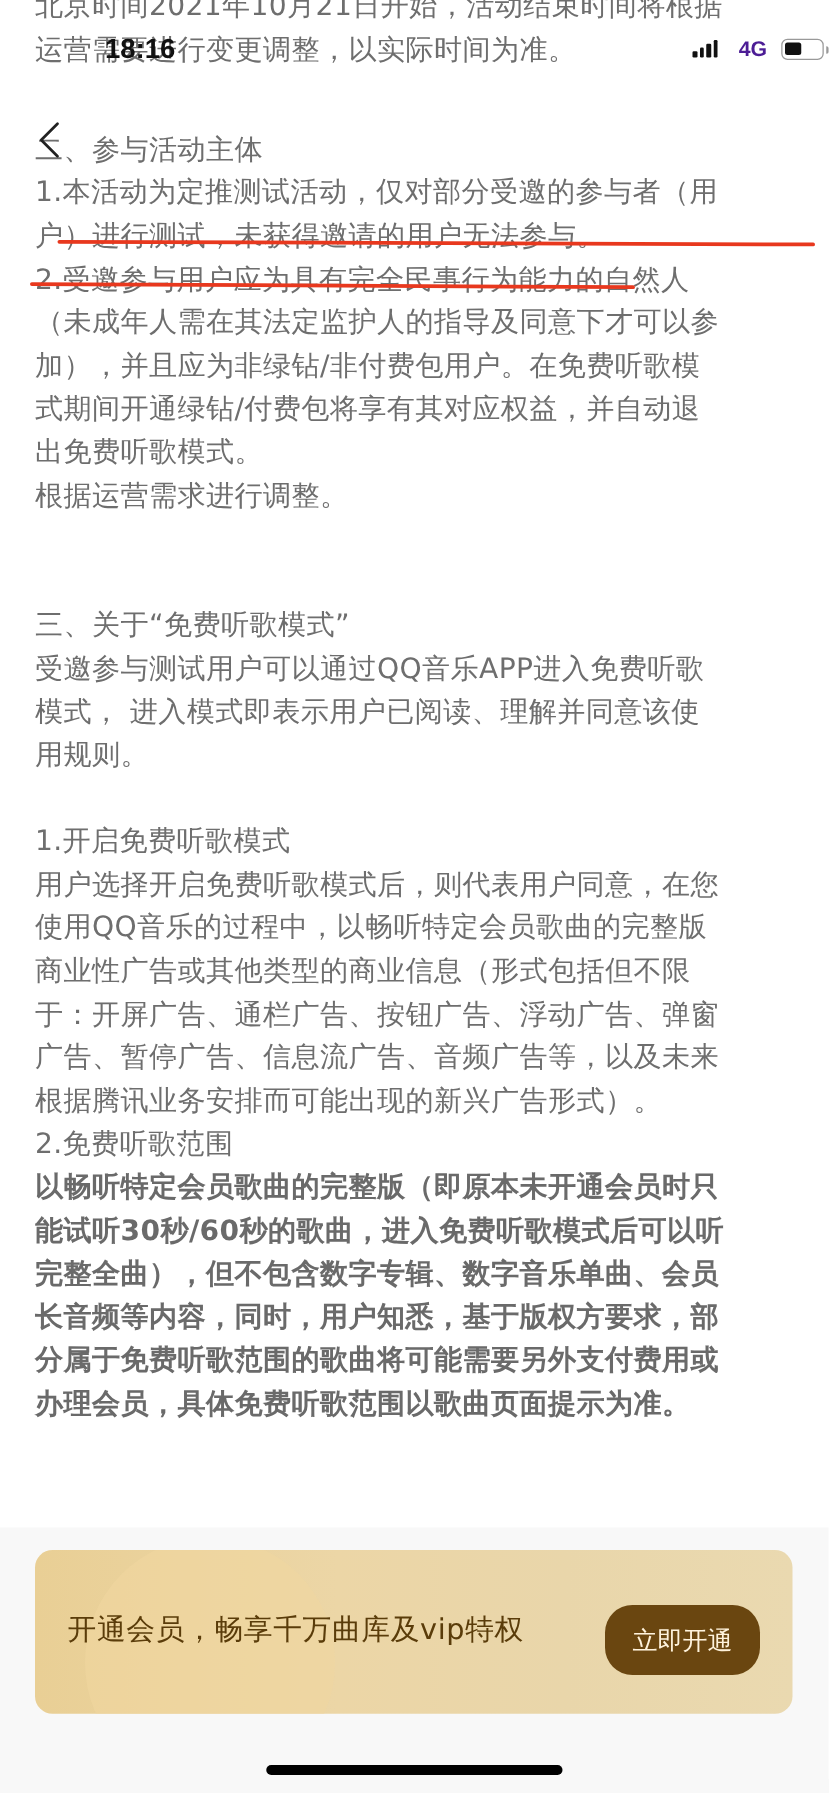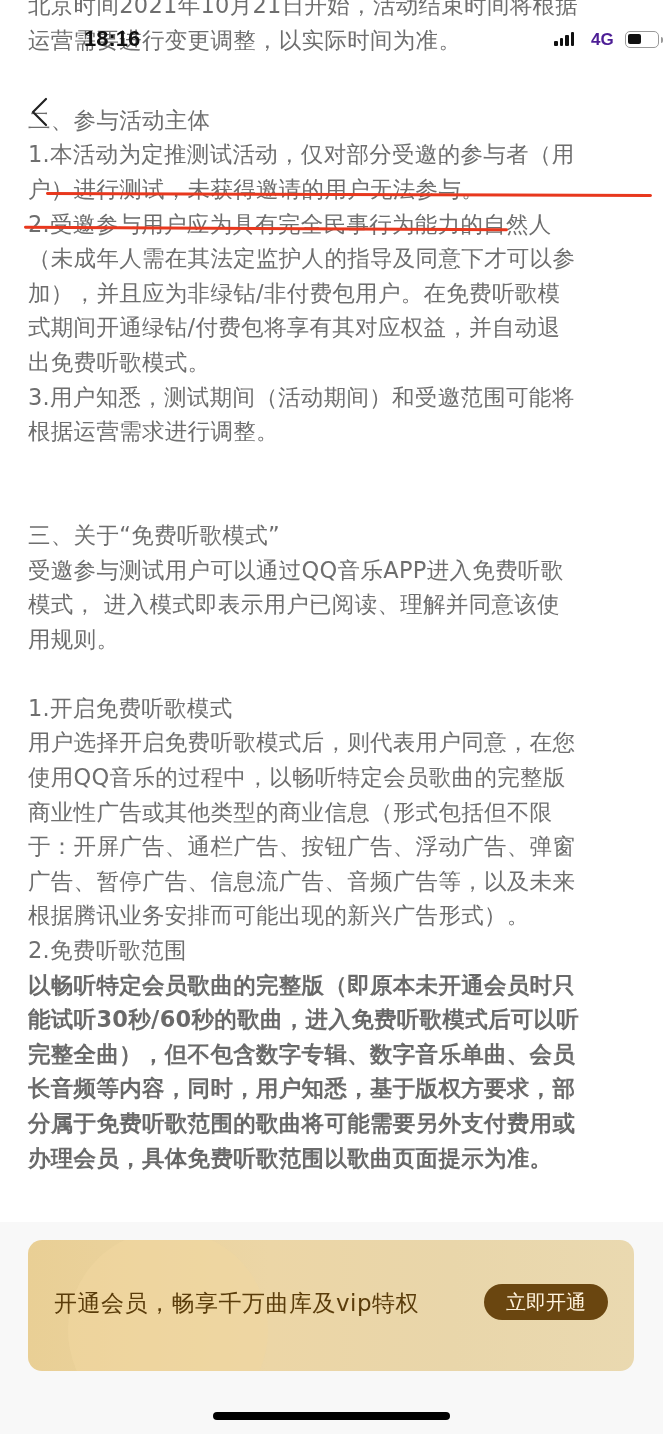--- a/index.html
+++ b/index.html
@@ -22,42 +22,41 @@
     .battery .fill { position: absolute; left: 2px; top: 2px; width: 13px; height: 10px; background: #111; border-radius: 2px; }
     .battery-tip { position: absolute; left: 629px; top: 11px; width: 2px; height: 6px; background: #999; border-radius: 0 2px 2px 0; }
 
     .back { position: absolute; left: 28px; top: 96px; width: 26px; height: 32px; cursor: pointer; }
 
     .bottom-panel { position: absolute; left: 0; top: 1222px; width: 663px; height: 212px; background: #f8f8f8; }
     .vip-banner { position: absolute; left: 28px; top: 1240px; width: 606px; height: 131px; border-radius: 14px;
       background: linear-gradient(90deg, #e9cf95 0%, #ecd6a6 40%, #e9d6aa 70%, #ead9b0 100%); overflow: hidden; padding-left: 19px; }
     .vip-banner .glow { position: absolute; left: 40px; top: -10px; width: 200px; height: 200px; border-radius: 50%; background: rgba(240,215,160,0.55); }
     .vip-text { position: absolute; left: 26px; top: 48px; font-size: 23px; color: #5a3c0a; letter-spacing: 0.5px; }
-    .vip-btn { position: absolute; left: 456px; top: 44px; width: 124px; height: 36px; border-radius: 22px; background: #6a4610;
+    .vip-btn { position: absolute; left: 456px; top: 44px; width: 124px; height: 56px; border-radius: 22px; background: #6a4610;
       color: #fff3dc; font-size: 20px; display: flex; align-items: center; justify-content: center; cursor: pointer; }
 
     .home-indicator { position: absolute; left: 213px; top: 1412px; width: 237px; height: 8px; background: #000; border-radius: 4px; }
   </style>
 </head>
 <body>
 
 <div class="content">
   <div class="para">北京时间2021年10月21日开始，活动结束时间将根据</div>
   <div class="para">运营需要进行变更调整，以实际时间为准。</div>
   <div class="gap"></div>
   <div class="gap" style="height:11px"></div>
   <div class="para">二、参与活动主体</div>
   <div class="para">1.本活动为定推测试活动，仅对部分受邀的参与者（用</div>
   <div class="para">户）进行测试，未获得邀请的用户无法参与。</div>
   <div class="para">2.受邀参与用户应为具有完全民事行为能力的自然人</div>
   <div class="para">（未成年人需在其法定监护人的指导及同意下才可以参</div>
   <div class="para">加），并且应为非绿钻/非付费包用户。在免费听歌模</div>
   <div class="para">式期间开通绿钻/付费包将享有其对应权益，并自动退</div>
   <div class="para">出免费听歌模式。</div>
-  <div class="para">3.用户知悉，测试期间（活动期间）和受邀范围可能将</div>
   <div class="para">根据运营需求进行调整。</div>
   <div class="gap"></div>
   <div class="gap"></div>
   <div class="para">三、关于“免费听歌模式”</div>
   <div class="para">受邀参与测试用户可以通过QQ音乐APP进入免费听歌</div>
   <div class="para">模式， 进入模式即表示用户已阅读、理解并同意该使</div>
   <div class="para">用规则。</div>
   <div class="gap"></div>
   <div class="para">1.开启免费听歌模式</div>
   <div class="para">用户选择开启免费听歌模式后，则代表用户同意，在您</div>

